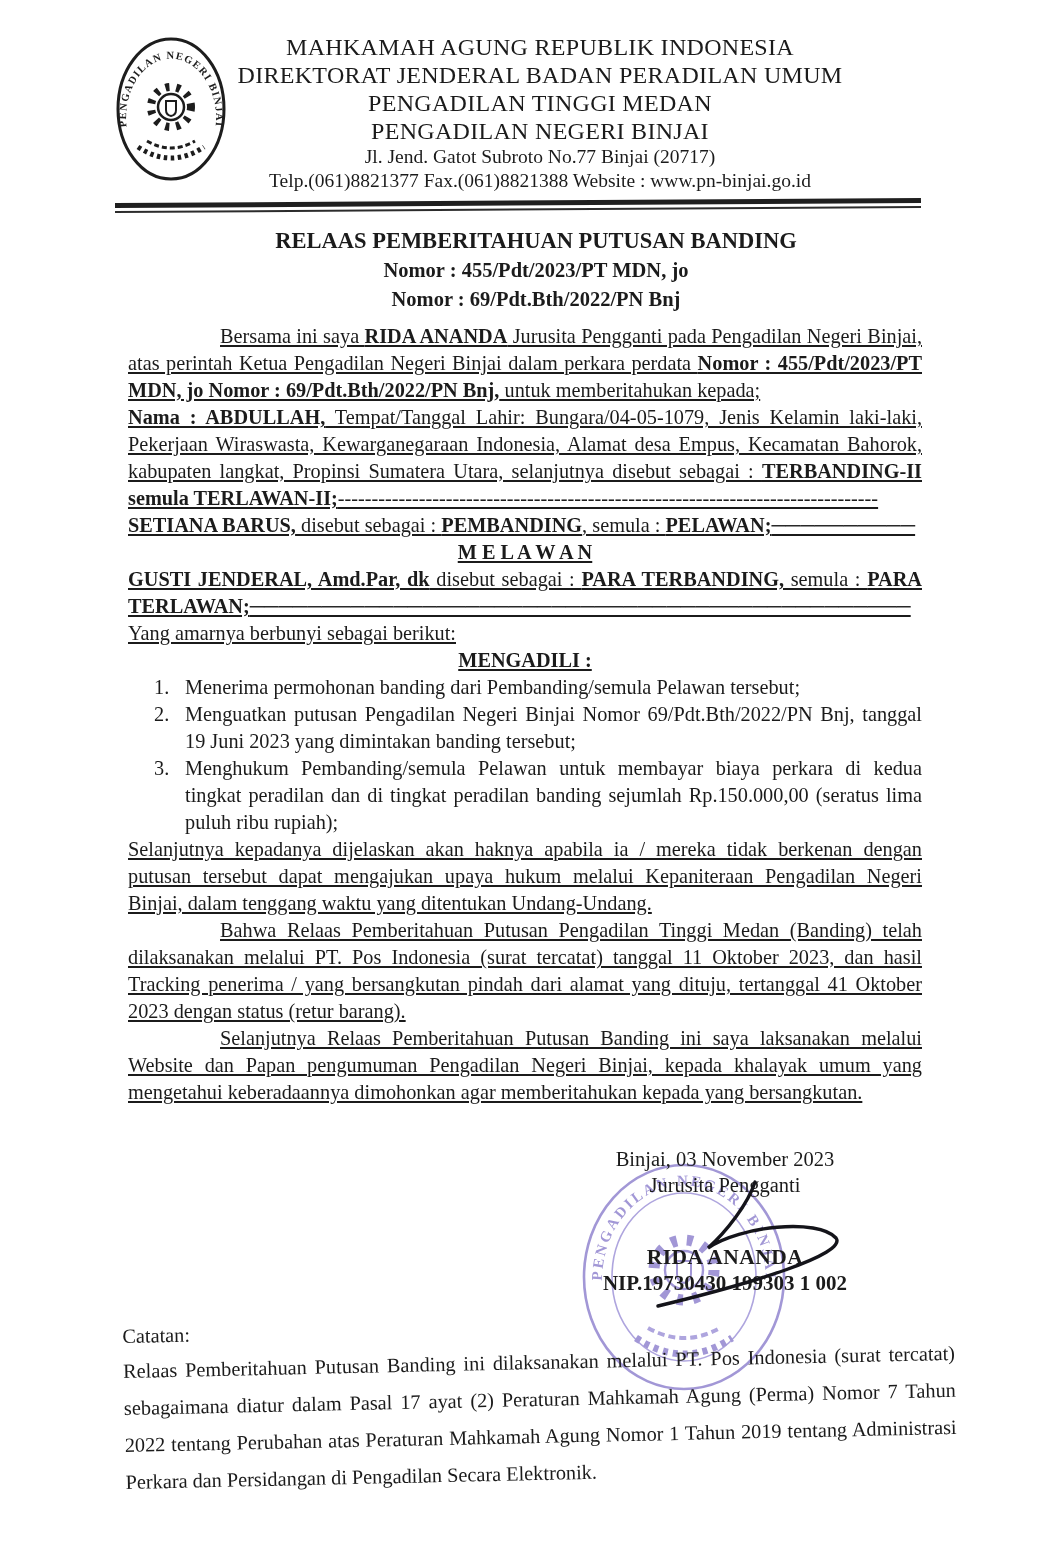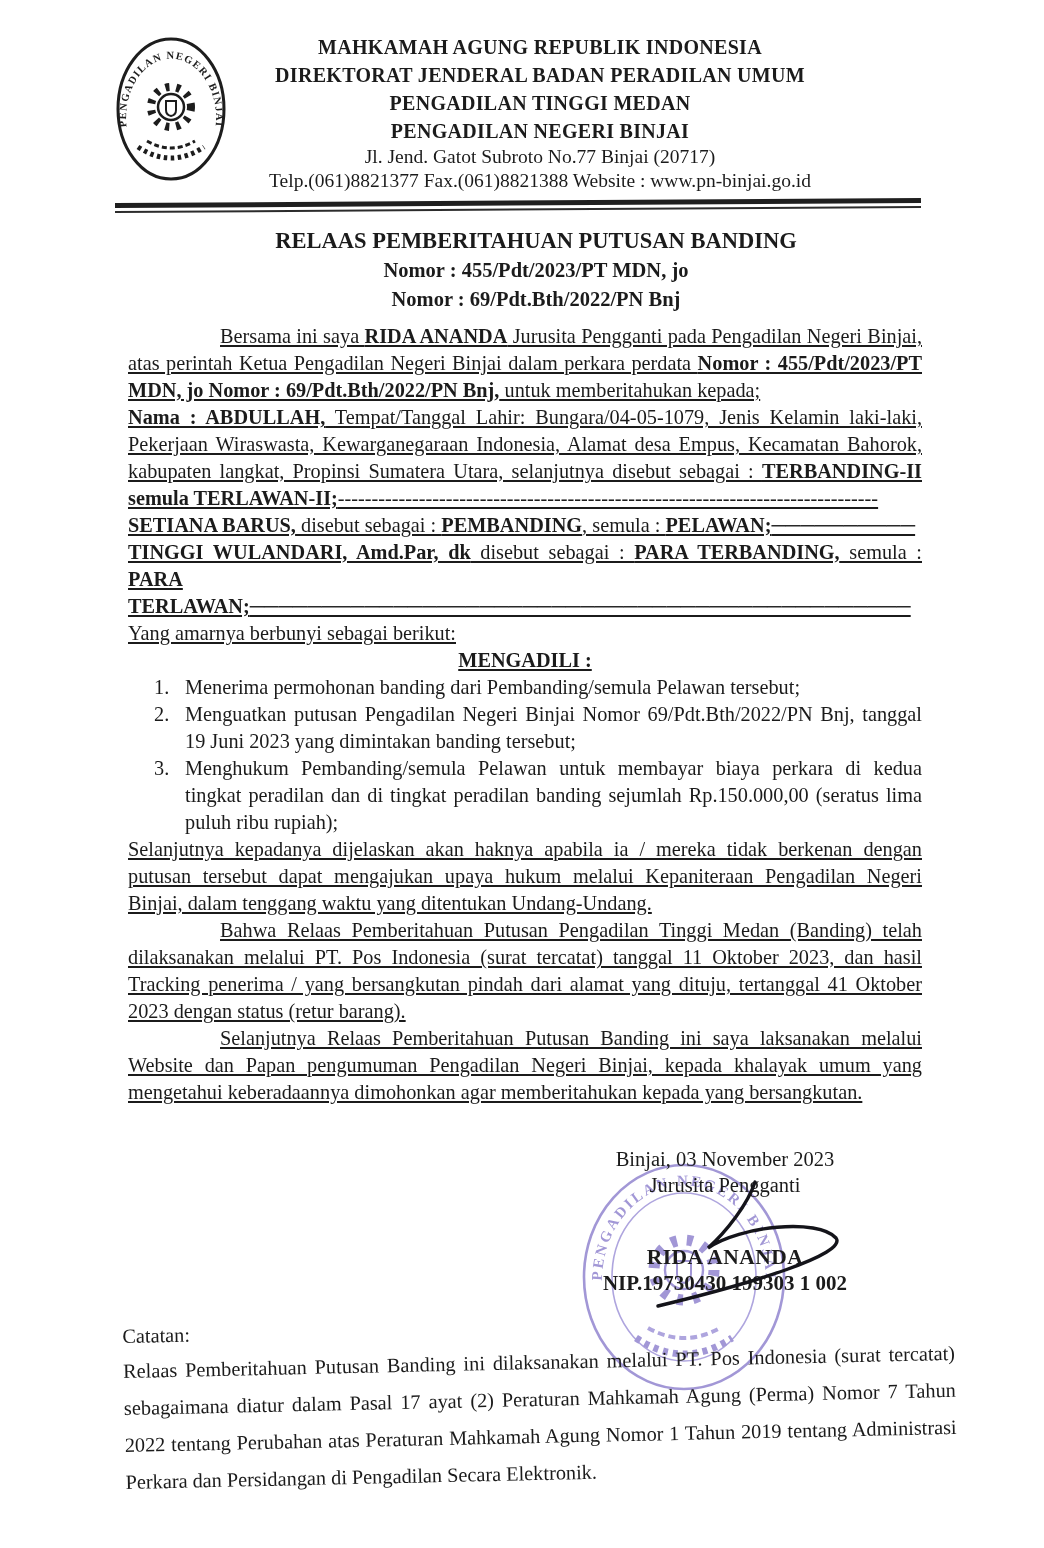--- a/index.html
+++ b/index.html
@@ -5,21 +5,21 @@
   html,body{margin:0;padding:0;background:#e8e8e8;}
   .page{
     position:relative;width:1044px;height:1548px;background:#ffffff;
     font-family:"Liberation Serif", serif;color:#1b1b1b;overflow:hidden;
     margin:0 auto;
   }
   
   .letterhead{position:relative;padding-top:33px;}
   .seal{position:absolute;left:110px;top:33px;}
   .lh-text{margin-left:190px;width:700px;text-align:center;}
-  .lh-org{font-weight:bold;font-size:20px;line-height:28px;letter-spacing:.3px;}
+  .lh-org{font-weight:normal;font-size:24px;line-height:28px;letter-spacing:.3px;}
   .lh-sub{font-size:19.5px;line-height:24px;}
   .rule{
     margin:10px 0 0 115px;width:806px;height:3px;
     border-top:5px solid #1f1f1f;border-bottom:2px solid #2c2c2c;
     transform:rotate(-0.35deg);transform-origin:left center;
   }
   
   .doc-title{margin-top:13px;text-align:center;font-weight:bold;font-size:22.5px;line-height:30px;transform:translateX(14px);}
   .doc-nomor{text-align:center;font-weight:bold;font-size:20.5px;line-height:29px;transform:translateX(14px);}
   
@@ -80,22 +80,23 @@
   <div class="doc-nomor">Nomor : 69/Pdt.Bth/2022/PN Bnj</div>
 
   <div class="bodytext">
     <p class="para ind"><span>Bersama ini saya  </span><span class="b">RIDA ANANDA</span><span> Jurusita Pengganti pada Pengadilan Negeri Binjai, atas perintah Ketua Pengadilan Negeri Binjai dalam perkara perdata </span><span class="b">Nomor : 455/Pdt/2023/PT MDN, jo Nomor : 69/Pdt.Bth/2022/PN Bnj,</span><span> untuk memberitahukan kepada;</span></p>
 
     <p class="para"><span class="b">Nama : ABDULLAH,</span><span> Tempat/Tanggal Lahir: Bungara/04-05-1079, Jenis Kelamin laki-laki, Pekerjaan Wiraswasta, Kewarganegaraan Indonesia, Alamat desa Empus, Kecamatan Bahorok, kabupaten langkat, Propinsi Sumatera Utara, selanjutnya disebut sebagai : </span><span class="b">TERBANDING-II semula TERLAWAN-II;</span><span>--------------------------------------------------------------------------------</span></p>
 
 
     <p class="para party"><span class="b">SETIANA BARUS,</span><span> disebut sebagai : </span><span class="b">PEMBANDING</span><span>, semula : </span><span class="b">PELAWAN;</span><span class="b">──────────</span></p>
 
+    <p class="para centerline">M E L A W A N</p>
 
-    <p class="para party"><span class="b">TINGGI WULANDARI, Amd.Par, dk</span><span> disebut sebagai : </span><span class="b">PARA TERBANDING,</span><span> semula : </span><span class="b">PARA TERLAWAN;</span><span class="b">──────────────────────────────────────────────</span></p>
+    <p class="para party"><span class="b">GUSTI JENDERAL, Amd.Par, dk</span><span> disebut sebagai : </span><span class="b">PARA TERBANDING,</span><span> semula : </span><span class="b">PARA TERLAWAN;</span><span class="b">──────────────────────────────────────────────</span></p>
 
     <p class="para">Yang amarnya berbunyi sebagai berikut:</p>
 
     <p class="para centerline">MENGADILI :</p>
 
     <div class="li">
       <span class="li-num">1.</span>
       <span class="li-body">Menerima permohonan banding dari Pembanding/semula Pelawan tersebut;</span>
     </div>
     <div class="li">

